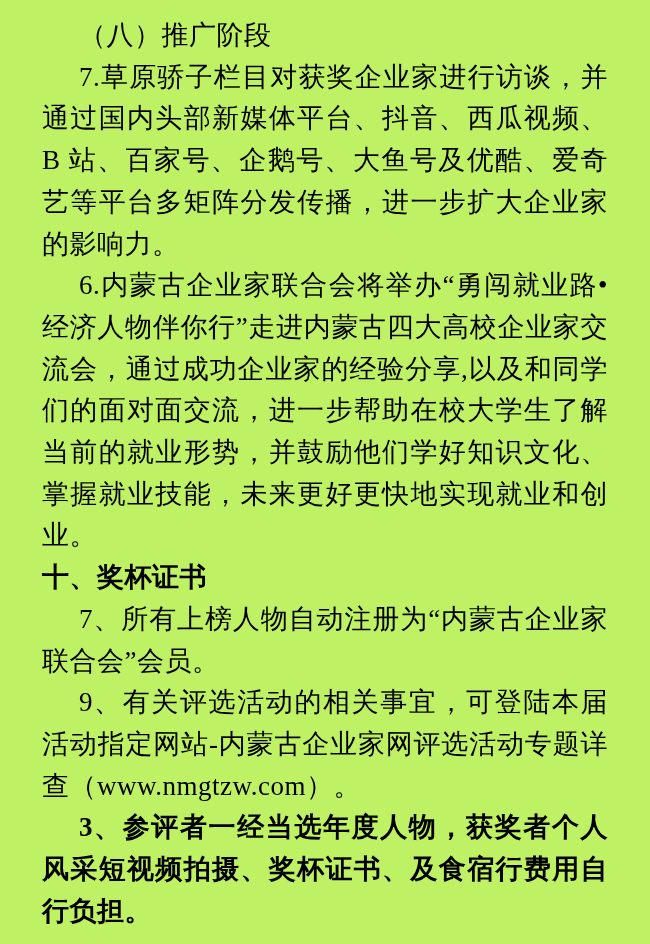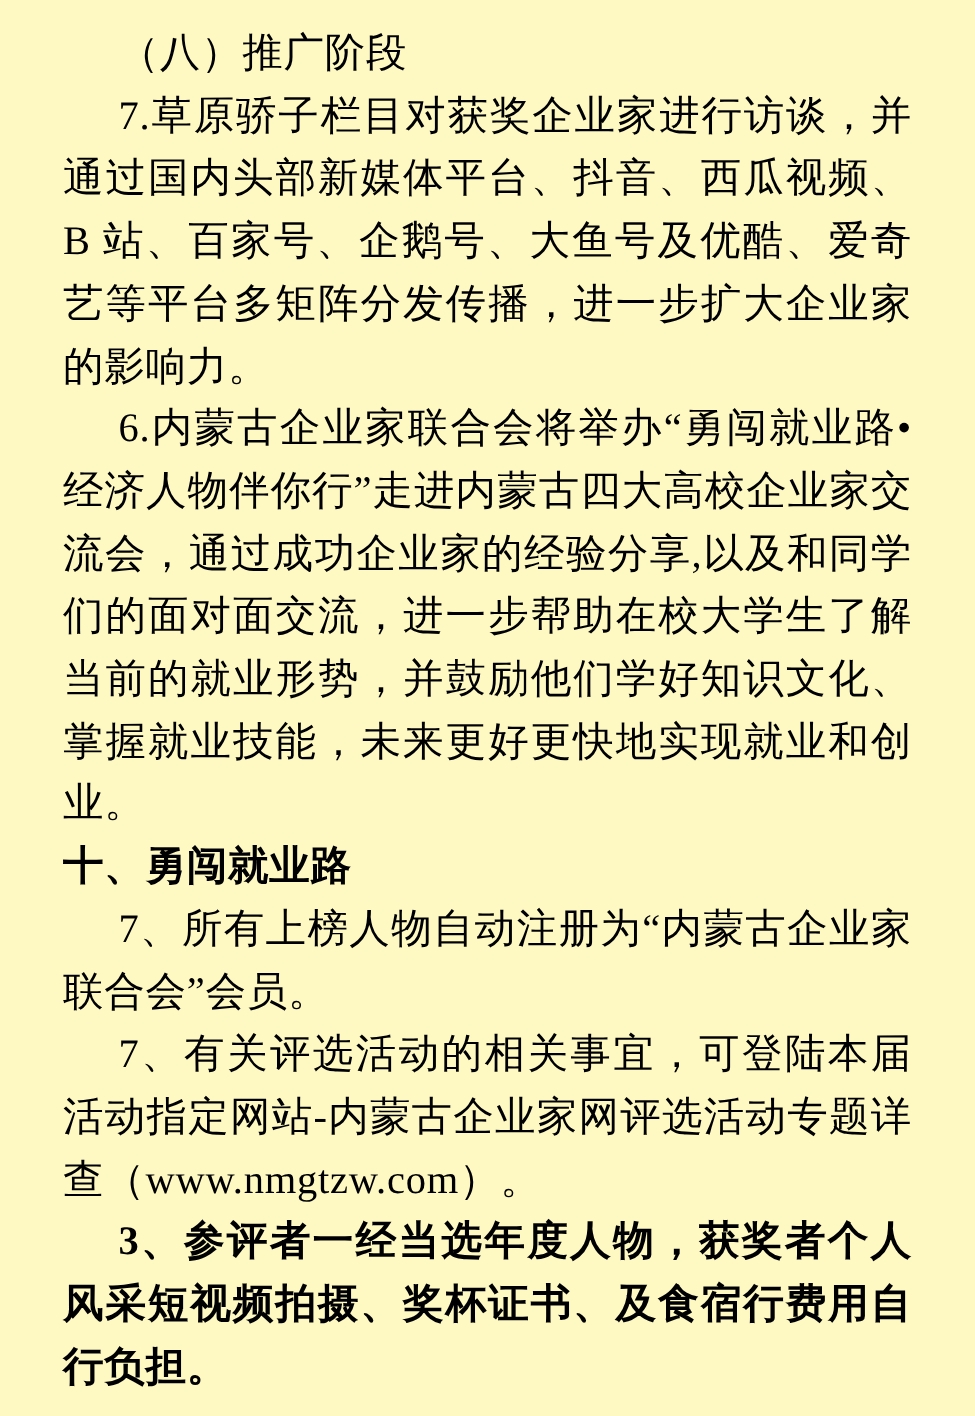--- a/index.html
+++ b/index.html
@@ -12,21 +12,21 @@
     height: 944px;
     overflow: hidden;
     font-family: "Liberation Serif", "DejaVu Serif", serif;
     color: #000000;
   }
   .page {
     box-sizing: border-box;
     width: 650px;
     height: 944px;
     padding: 15px 42px 0 42px;
-    background: #fef9c3;
+    background: #bef264;
   }
   .para {
     margin: 0;
     font-size: 27px;
     line-height: 41.7px;
     text-align: justify;
     letter-spacing: 0.5px;
     word-break: break-all;
   }
   .indent { text-indent: 37px; }
@@ -41,21 +41,21 @@
 
 <div class="page">
 
   <p class="para indent">（八）推广阶段</p>
 
 
   <p class="para indent">7.草原骄子栏目对获奖企业家进行访谈，并通过国内头部新媒体平台、抖音、西瓜视频、B 站、百家号、企鹅号、大鱼号及优酷、爱奇艺等平台多矩阵分发传播，进一步扩大企业家的影响力。</p>
 
   <p class="para indent">6.内蒙古企业家联合会将举办“勇闯就业路•经济人物伴你行”走进内蒙古四大高校企业家交流会，通过成功企业家的经验分享,以及和同学们的面对面交流，进一步帮助在校大学生了解当前的就业形势，并鼓励他们学好知识文化、掌握就业技能，未来更好更快地实现就业和创业。</p>
 
-  <p class="para heading">十、勇闯就业路</p>
+  <p class="para heading">十、奖杯证书</p>
 
   <p class="para indent">7、所有上榜人物自动注册为“内蒙古企业家联合会”会员。</p>
 
-  <p class="para indent">7、有关评选活动的相关事宜，可登陆本届活动指定网站-内蒙古企业家网评选活动专题详查（www.nmgtzw.com）。</p>
+  <p class="para indent">9、有关评选活动的相关事宜，可登陆本届活动指定网站-内蒙古企业家网评选活动专题详查（www.nmgtzw.com）。</p>
 
   <p class="para indent bold">3、参评者一经当选年度人物，获奖者个人风采短视频拍摄、奖杯证书、及食宿行费用自行负担。</p>
 
 </div>
 
 </body></html>

